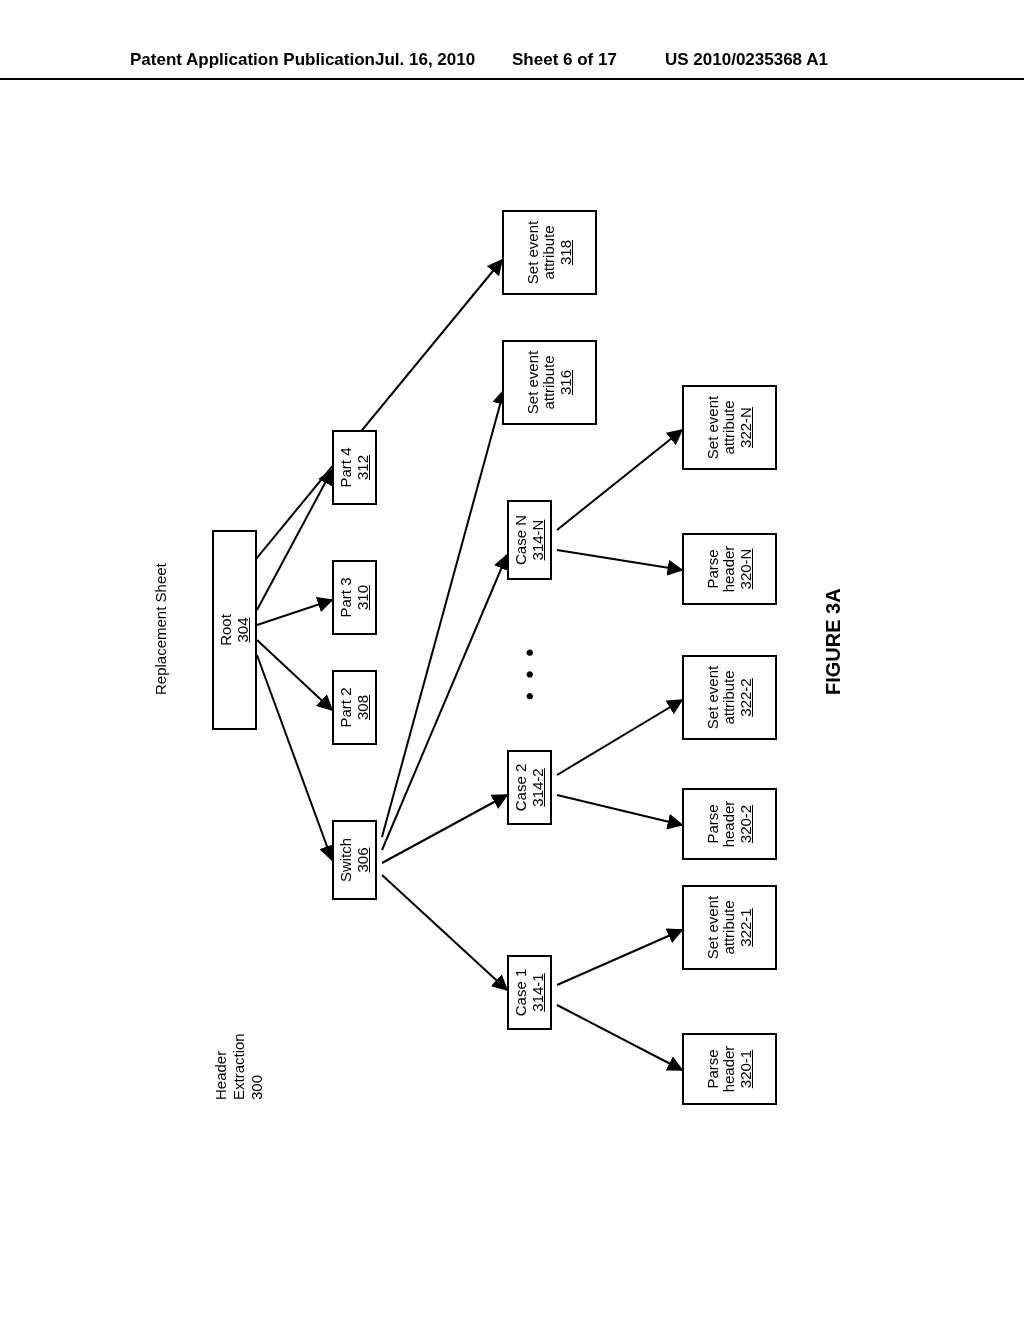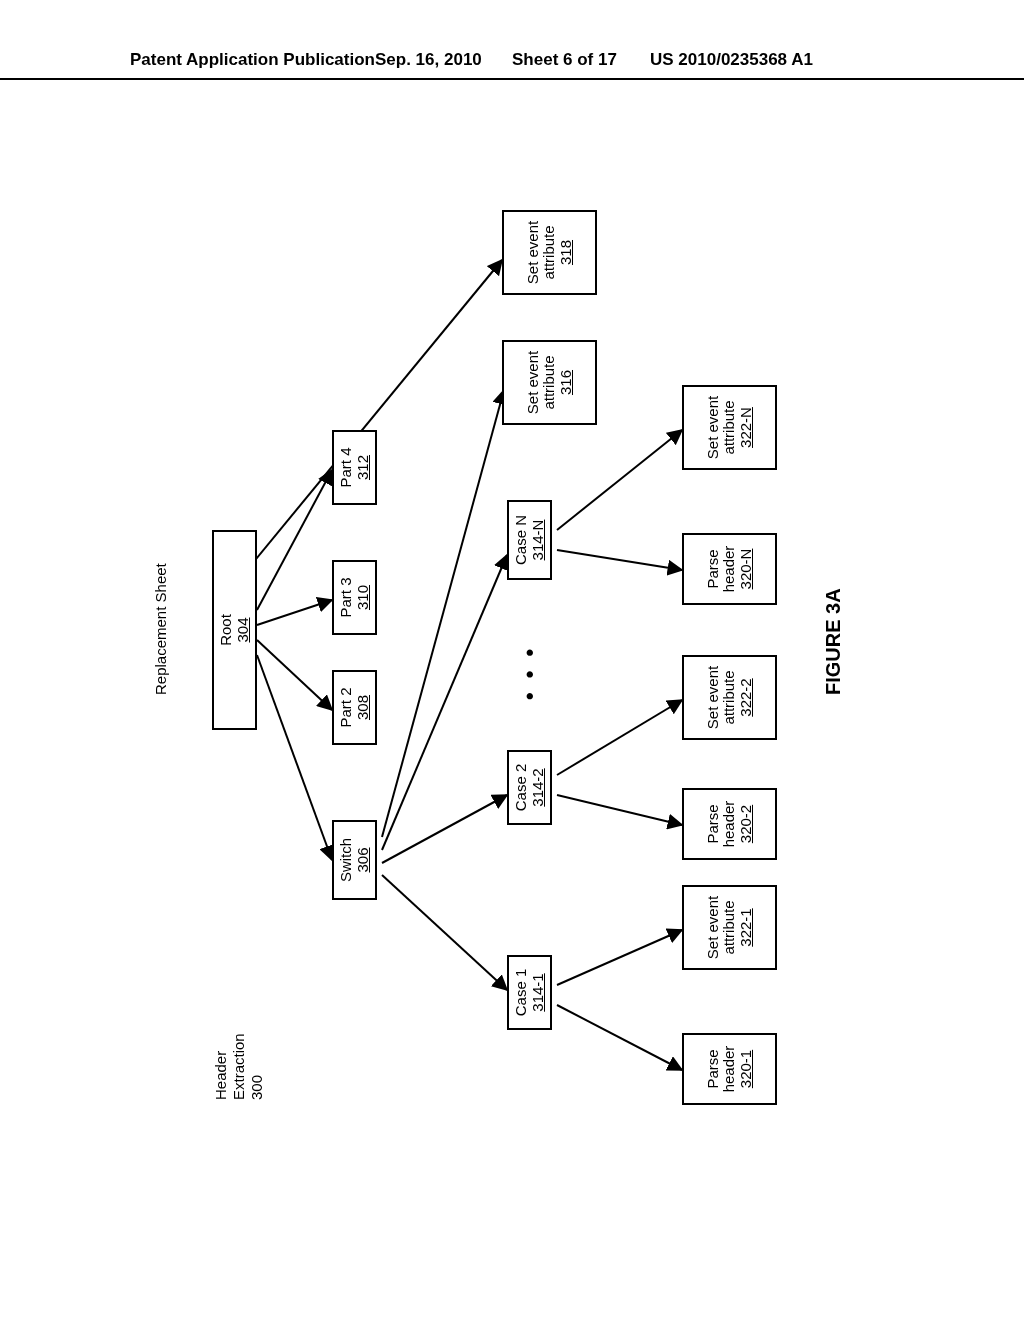--- a/index.html
+++ b/index.html
@@ -23,21 +23,21 @@
   .header-text {
     position: absolute;
     top: 50px;
     font-size: 17px;
     font-weight: bold;
     color: #000;
   }
   .hdr-left  { left: 90px;   margin-left: 40px;}
   .hdr-mid   { left: 375px; }
   .hdr-mid2  { left: 512px; }
-  .hdr-right { left: 650px; text-align: center; }
+  .hdr-right { left: 665px; text-align: center; }
 
   
   .diagram {
     position: absolute;
     
     left: 512px;
     top: 630px;
     width: 990px;   
     height: 740px;  
     transform: translate(-50%, -50%) rotate(-90deg);
@@ -77,21 +77,21 @@
     position: absolute;
     left: 0; top: 0;
     width: 100%; height: 100%;
     overflow: visible;
   }
 </style>
 </head>
 <body>
 
 <div class="header-text hdr-left">Patent Application Publication</div>
-<div class="header-text hdr-mid">Sep. 16, 2010</div>
+<div class="header-text hdr-mid">Jul. 16, 2010</div>
 <div class="header-text hdr-mid2">Sheet 6 of 17</div>
 <div class="header-text hdr-right">US 2010/0235368 A1</div>
 <div class="header-line"></div>
 
 <div class="diagram">
 
   <svg class="wires" viewBox="0 0 990 740">
     <defs>
       <marker id="ah" viewBox="0 0 10 10" refX="9" refY="5" markerWidth="8" markerHeight="8" orient="auto-start-reverse">
         <path d="M0,0 L10,5 L0,10 z" fill="#000"></path>

